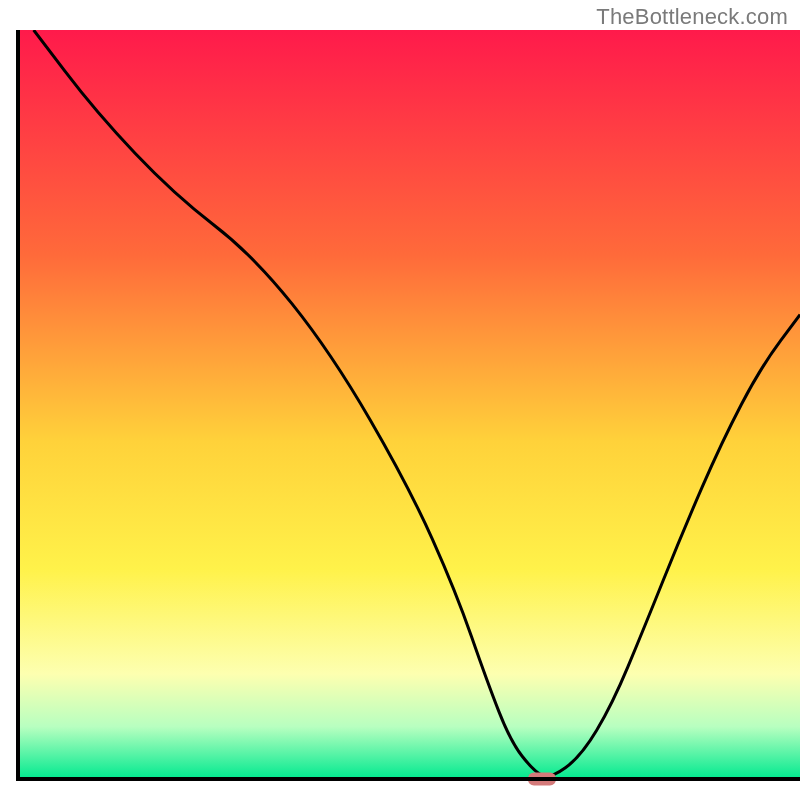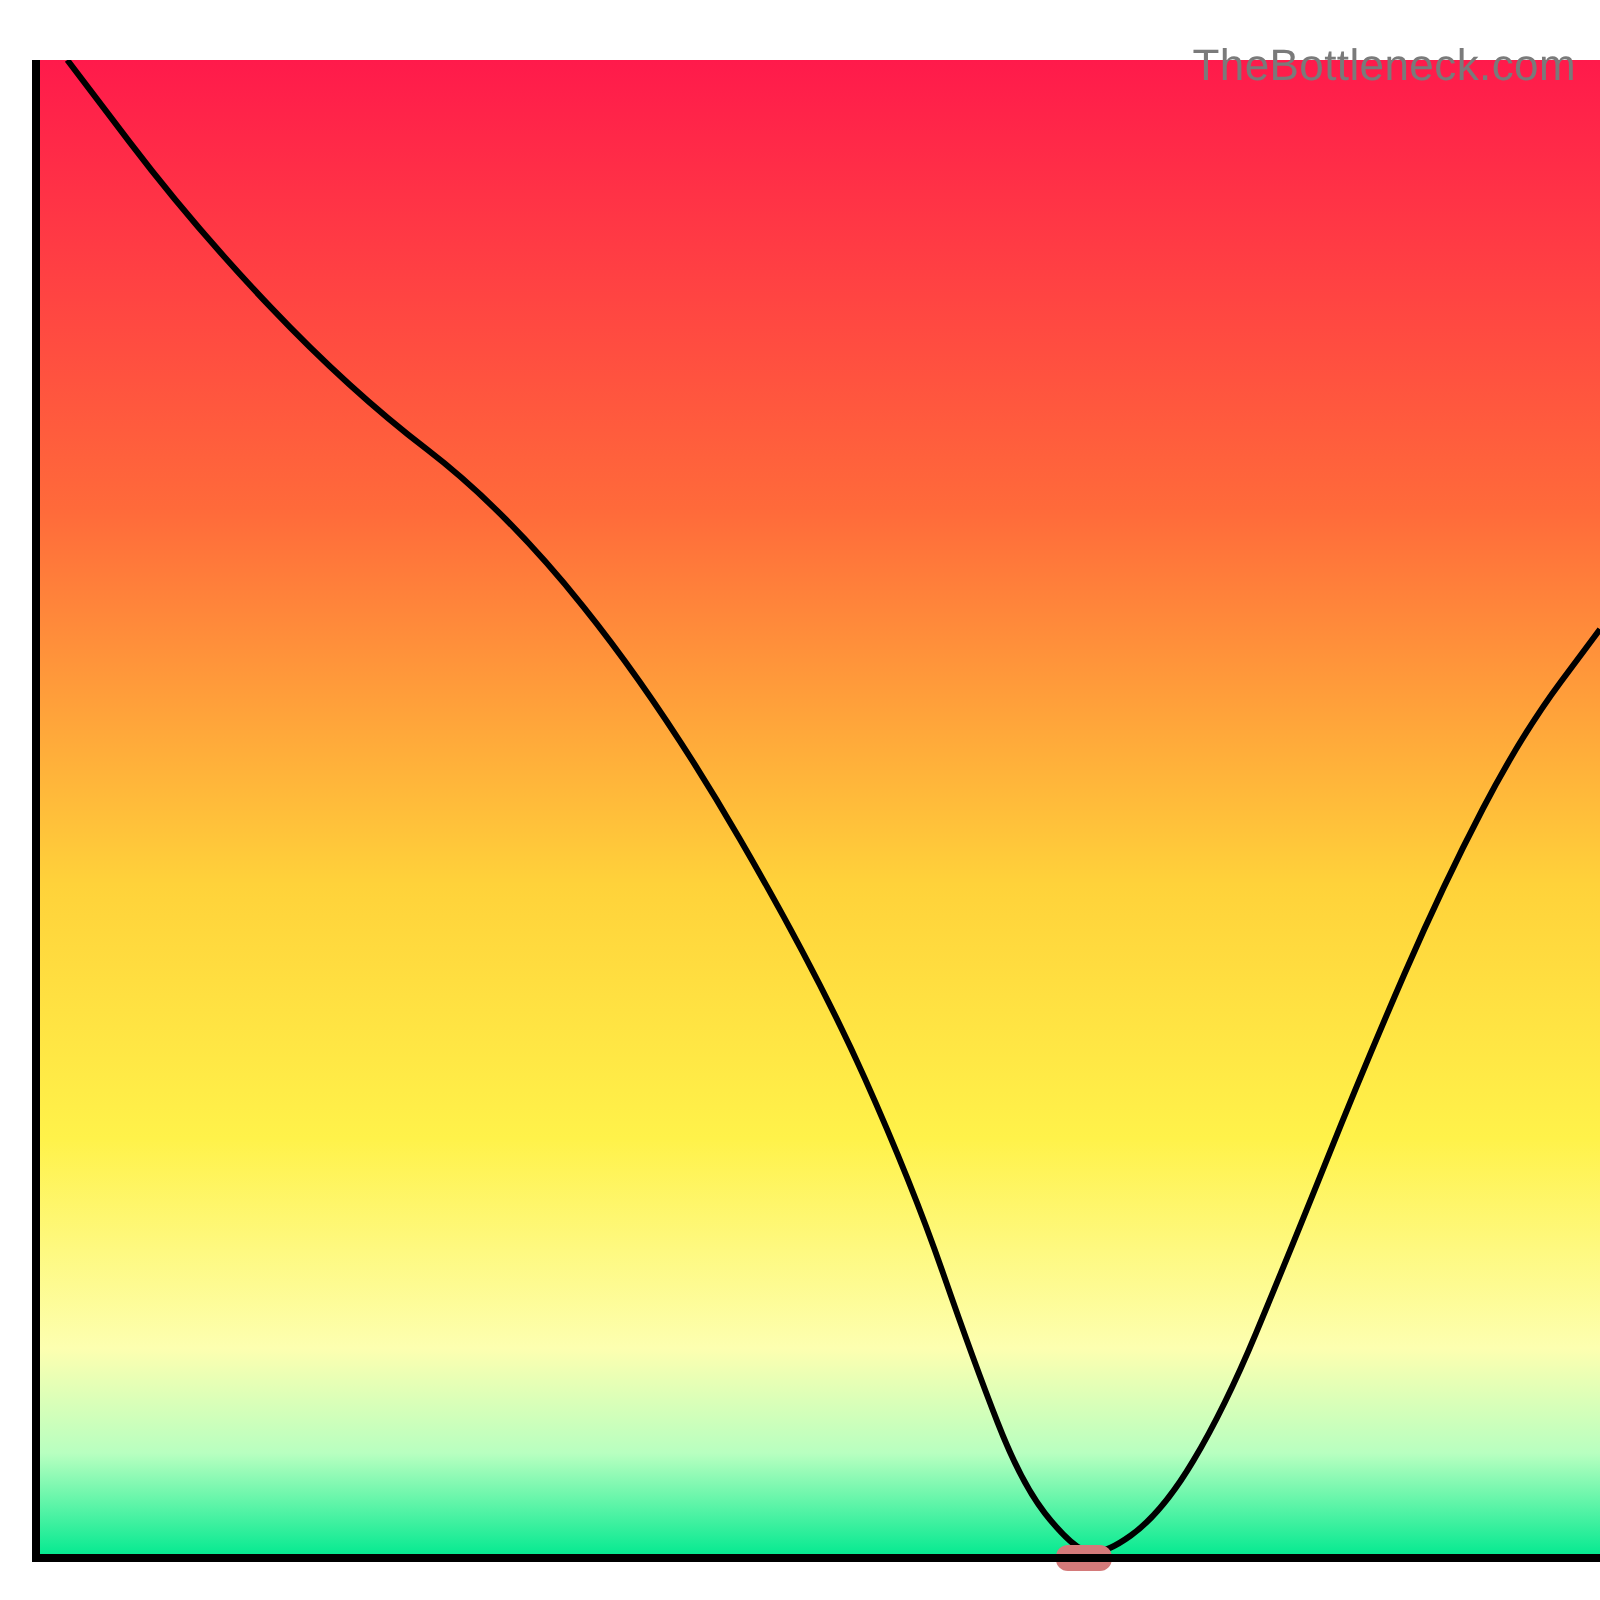--- a/index.html
+++ b/index.html
@@ -10,21 +10,21 @@
     background: #ffffff;
     font-family: Arial, Helvetica, sans-serif;
   }
   .container {
     position: relative;
     width: 800px;
     height: 800px;
   }
   .watermark {
     position: absolute;
-    top: 20px;
+    top: 4px;
     right: 12px;
     font-size: 22px;
     font-weight: 500;
     color: #7a7a7a;
     letter-spacing: 0.2px;
   }
   svg {
     display: block;
   }
 </style>

